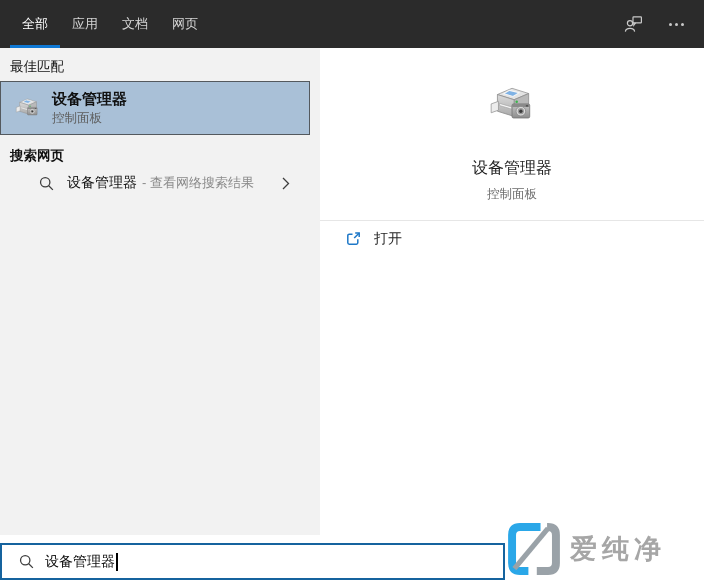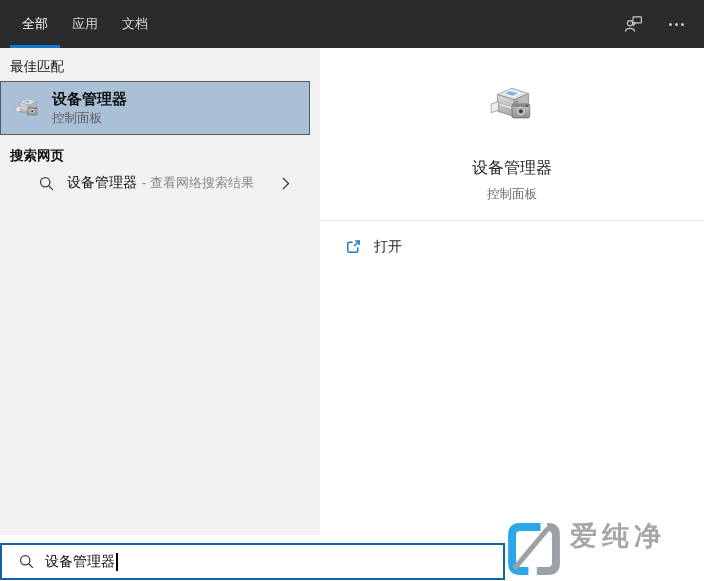--- a/index.html
+++ b/index.html
@@ -39,55 +39,58 @@
   .web-row .hint { margin-left:5px; font-size:13px; color:#8a8a8a; }
   .web-row .chev { margin-left:auto; margin-right:30px; display:flex; align-items:center; }
 
   
   .right-panel { position:absolute; left:320px; top:48px; width:384px; height:533px; background:#ffffff; }
   .rp-hero { position:absolute; left:0; top:0; width:384px; text-align:center; }
   .rp-icon { margin-top:33px; }
   .rp-title { margin-top:23px; font-size:16px; color:#1f1f1f; }
   .rp-sub { margin-top:7px; font-size:12.5px; color:#6b6b6b; }
   .rp-divider { position:absolute; left:0; top:172px; width:384px; height:1px; background:#e6e6e6; }
-  .open-row { position:absolute; left:0; top:180px; width:384px; height:38px; display:flex;
+  .open-row { position:absolute; left:0; top:172px; width:384px; height:38px; display:flex;
               align-items:center; cursor:pointer; }
   .open-row .oicon { margin-left:25px; display:flex; align-items:center; }
   .open-row .olabel { margin-left:13px; font-size:14px; color:#1f1f1f; }
 
   
   .search-box { position:absolute; left:0; top:543px; width:505px; height:37px; background:#ffffff;
                 border:2px solid #15639e; display:flex; align-items:center; }
   .search-box .mag { margin-left:16px; }
   .search-box .val { margin-left:10px; font-size:14px; color:#0d0d0d; }
   .caret-bar { display:inline-block; width:1.5px; height:18px; background:#000; vertical-align:middle;
                margin-left:1px; animation:blink 1.1s step-end infinite; }
   @keyframes blink { 50% { opacity:0; } }
 
   
-  .watermark { position:absolute; left:506px; top:521px; display:flex; align-items:flex-start; gap:8px; }
+  .watermark { position:absolute; left:506px; top:521px; display:flex; align-items:center; gap:8px; }
   .wm-text { display:flex; flex-direction:column; }
   .wm-brand { font-size:27px; font-weight:bold; color:#a6a6a6; letter-spacing:5px; line-height:30px; }
   .wm-domain { font-size:14.5px; font-weight:bold; color:#29a0e0; letter-spacing:0.5px; margin-top:1px; }
 </style>
 </head>
 <body>
 
 <div class="page">
 
   <div class="topbar">
     <div class="tabs">
       <div class="tab active">
           <span>全部</span>
         </div>
       <div class="tab">
           <span>应用</span>
         </div>
       <div class="tab">
           <span>文档</span>
+        </div>
+      <div class="tab">
+          <span>网页</span>
         </div>
     </div>
     <div class="topbar-right">
       <div class="icon-btn">
         <svg width="20" height="20" viewBox="0 0 20 20">
           <rect x="9" y="2.8" width="8.4" height="6" rx="0.6" fill="none" stroke="#c9c9c9" stroke-width="1.2"></rect>
           <path d="M11.6,8.8 l-1.8,2.4 v-2.4" fill="none" stroke="#c9c9c9" stroke-width="1.2"></path>
           <circle cx="6" cy="9.2" r="2.6" fill="none" stroke="#c9c9c9" stroke-width="1.2"></circle>
           <path d="M1.4,17.6 c0.4,-4.2 8.8,-4.2 9.2,0" fill="none" stroke="#c9c9c9" stroke-width="1.2"></path>
         </svg>

